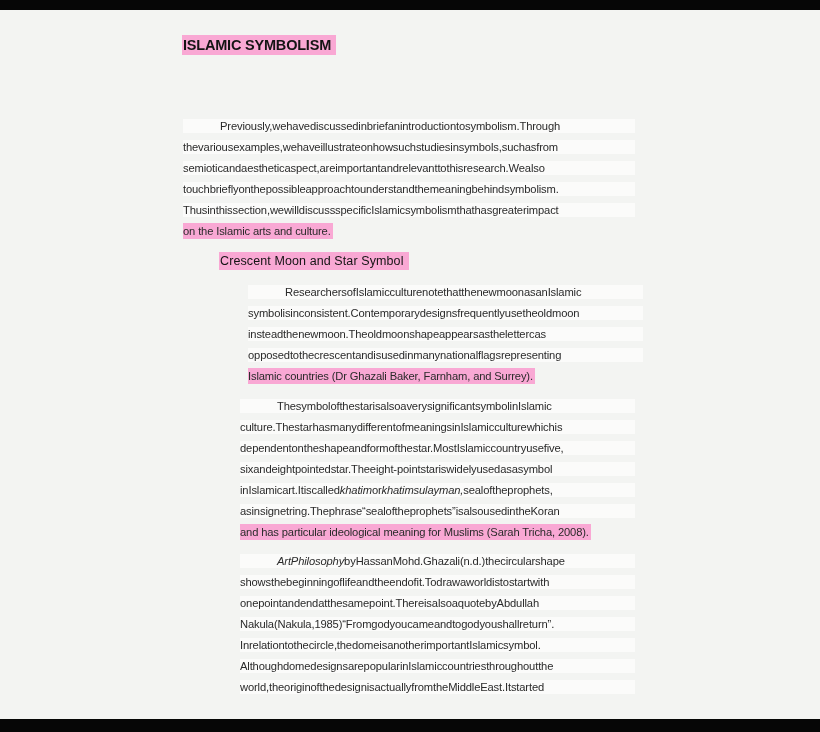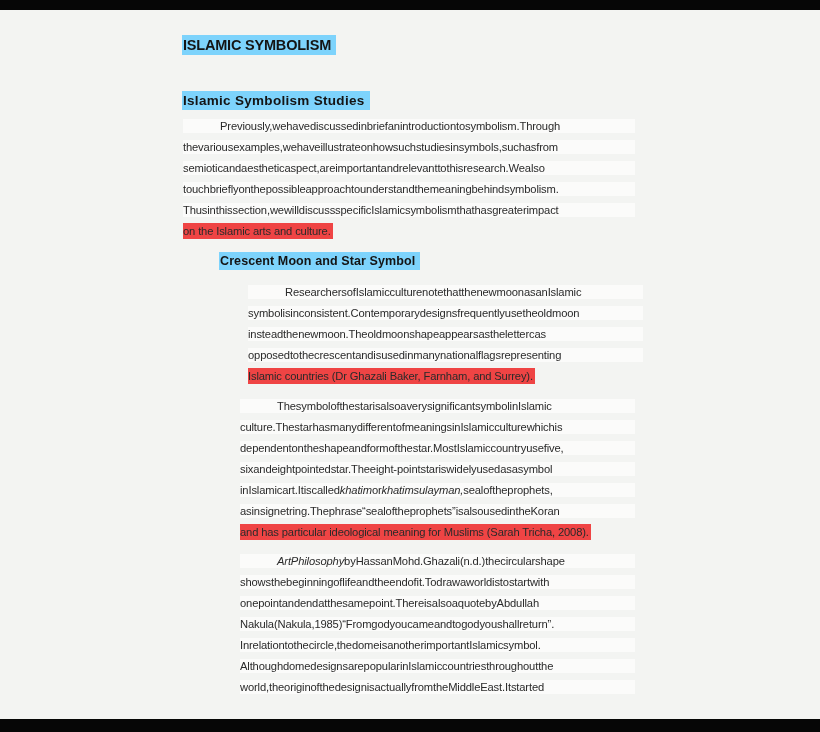--- a/index.html
+++ b/index.html
@@ -2,52 +2,49 @@
 <html><head>
 <meta charset="utf-8">
 <style>
   html,body{margin:0;padding:0;}
   body{width:820px;height:732px;background:#f3f4f2;font-family:"Liberation Sans","DejaVu Sans",sans-serif;}
   .canvas{position:relative;width:820px;height:732px;overflow:hidden;}
   .bar{position:absolute;left:0;width:820px;background:#060606;}
   .bar.top{top:0;height:10px;}
   .bar.bottom{bottom:0;height:13px;}
   .blk{position:absolute;color:#262626;}
-  .hl{background:#7dd3fc;padding:2px 5px 2px 1px;}
+  .hl{background:#f9a8d4;padding:2px 5px 2px 1px;}
   #title{left:182px;top:37px;font-size:14.5px;font-weight:bold;letter-spacing:-0.2px;line-height:16px;color:#141414;}
   #byline{left:219px;top:63px;font-size:12.2px;letter-spacing:0.55px;line-height:16px;color:#2b2b2b;}
   #h2{left:182px;top:92px;font-size:13.5px;font-weight:bold;letter-spacing:0.3px;line-height:17px;color:#141414;}
-  #h3{left:219px;top:253px;font-size:12.5px;font-weight:bold;letter-spacing:0.1px;line-height:17px;color:#141414;}
+  #h3{left:219px;top:253px;font-size:12.5px;font-weight:normal;letter-spacing:0.1px;line-height:17px;color:#141414;}
   .para{font-size:11.2px;letter-spacing:-0.15px;color:#2a2a2a;}
   #intro{left:183px;top:116px;width:452px;}
   #p1{left:248px;top:282px;width:395px;}
   #p2{left:240px;top:396px;width:395px;}
   #p3{left:240px;top:551px;width:395px;}
   .line{position:relative;height:21px;line-height:21px;}
   .line.jst{display:flex;align-items:baseline;}
   .line.ind{padding-left:37px;}
   .line.jst::before{content:"";position:absolute;left:0;right:0;top:3px;bottom:4px;background:#fbfbfa;}
   .line span,.line i{position:relative;white-space:pre;}
   .line i{}
-  .noj .txt{position:relative;background:#ef4444;padding:2px 2px 2px 0;}
+  .noj .txt{position:relative;background:#f9a8d4;padding:2px 2px 2px 0;}
 </style>
 </head>
 <body>
 
 <div class="canvas">
   <div class="bar top"></div>
 
   <div class="blk" id="title">
     <span class="hl">ISLAMIC SYMBOLISM</span>
   </div>
 
 
-  <div class="blk" id="h2">
-    <span class="hl">Islamic Symbolism Studies</span>
-  </div>
 
   <div class="blk para" id="intro">
       <div class="line jst ind">
         <span>Previously,</span>
         <span>we</span>
         <span>have</span>
         <span>discussed</span>
         <span>in</span>
         <span>brief</span>
         <span>an</span>

